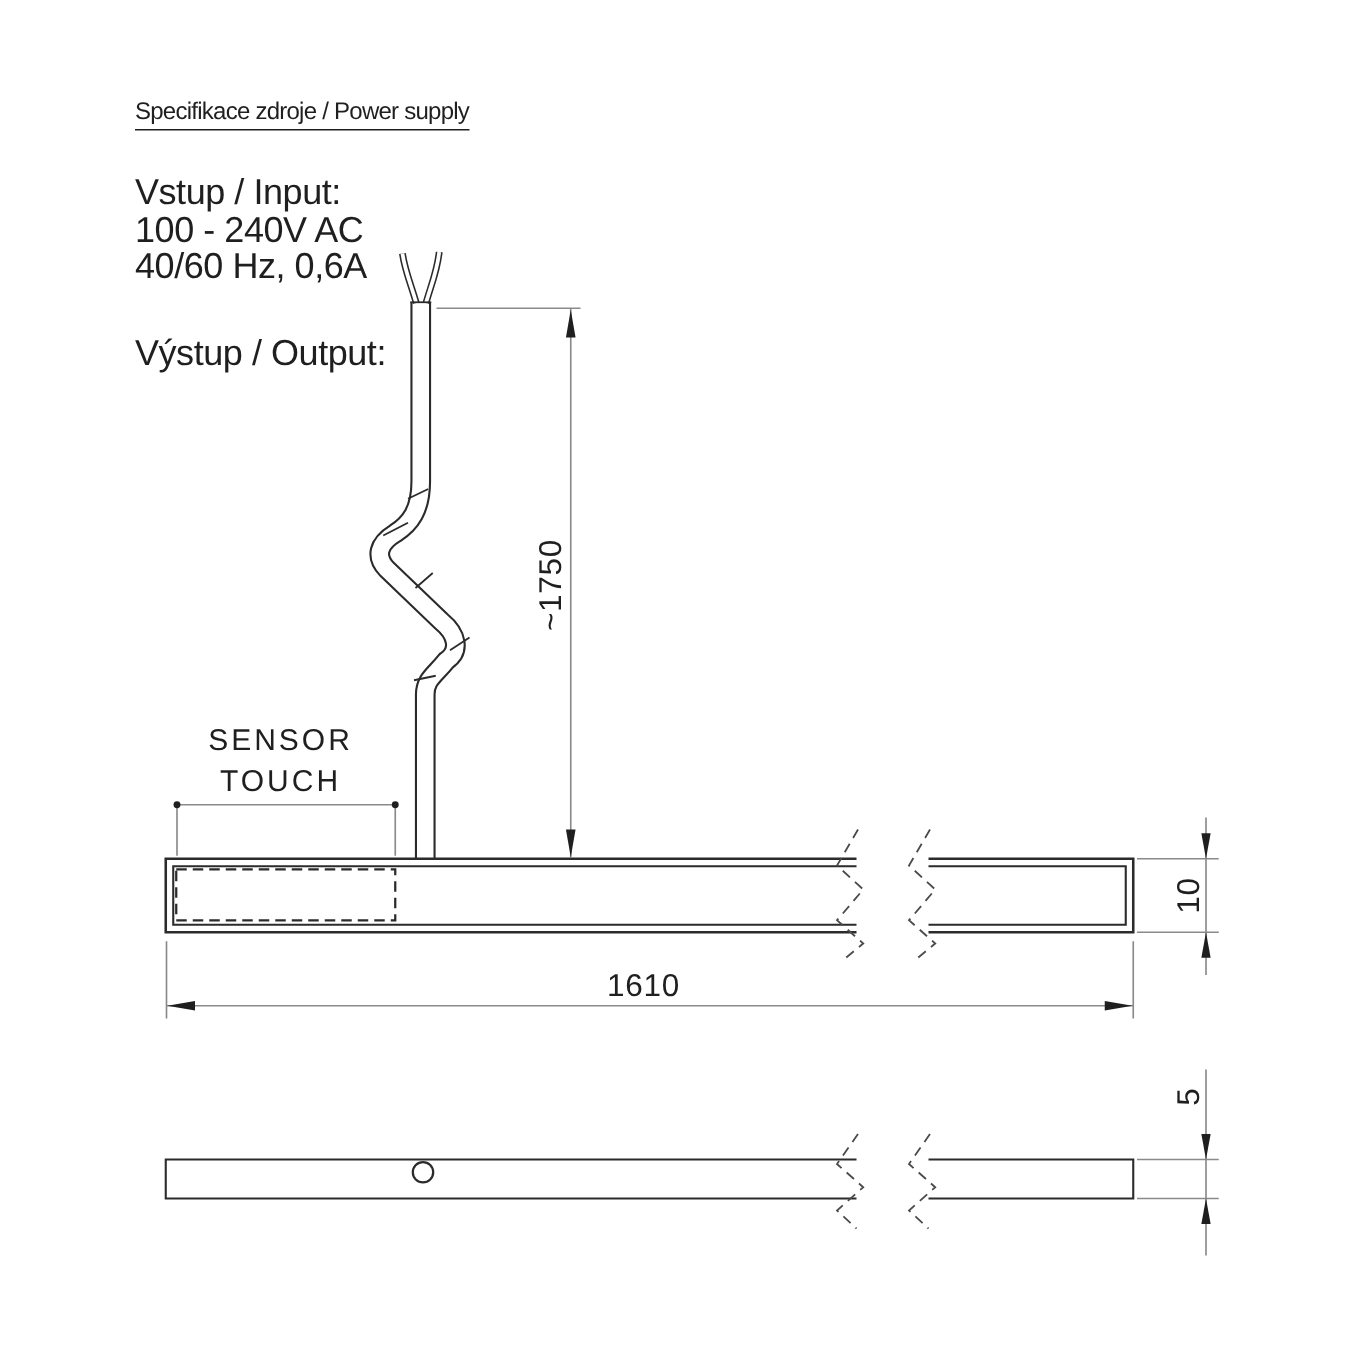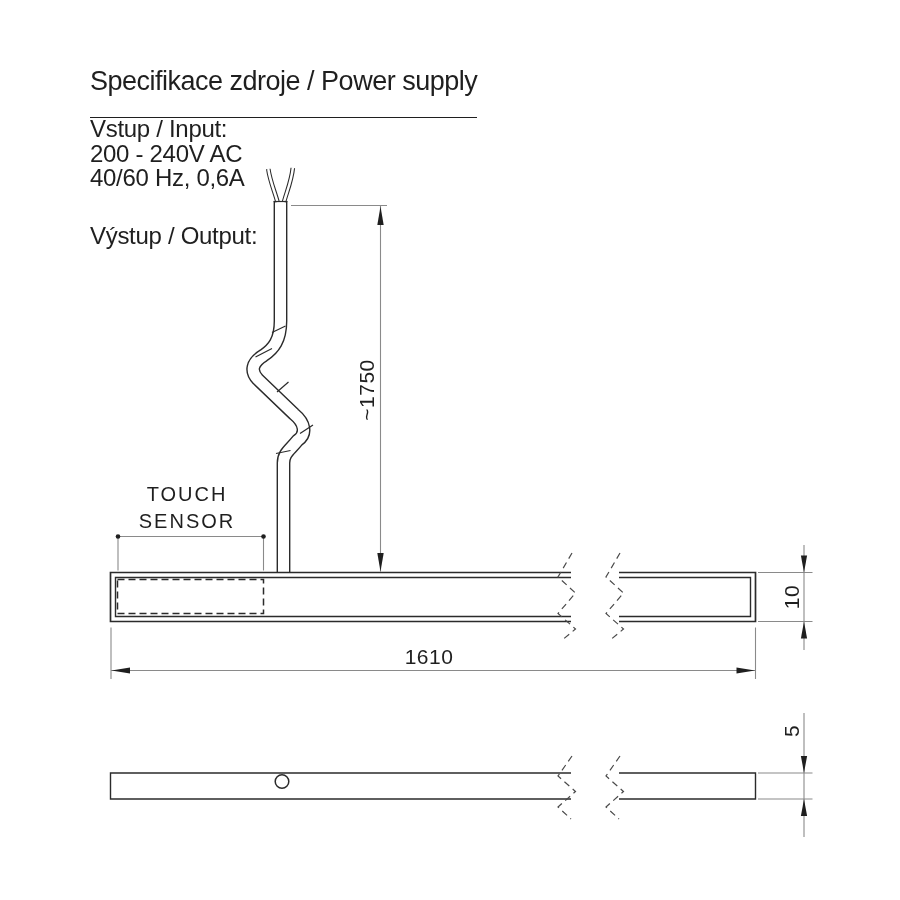--- a/index.html
+++ b/index.html
@@ -2,22 +2,22 @@
 <html><head>
 <meta charset="utf-8">
 <style>
   html,body{margin:0;padding:0;background:#fff;}
   .page{
     position:relative;width:900px;height:900px;background:#ffffff;overflow:hidden;
     font-family:"Liberation Sans",sans-serif;color:#1f1f1f;
   }
   .title{
     position:absolute;left:90px;top:66px;display:inline-block;
-    font-size:27px;letter-spacing:-0.5px;
-    border-bottom:1.6px solid #1f1f1f;padding-bottom:20px;white-space:pre;
+    font-size:16px;letter-spacing:-0.5px;
+    border-bottom:1.6px solid #1f1f1f;padding-bottom:2px;white-space:pre;
   }
   .specs{position:absolute;left:90px;font-size:24px;line-height:24.5px;letter-spacing:-0.3px;}
   .specs div{white-space:pre;}
   .specs-input{top:117px;}
   .specs-output{top:224px;text-align:center;}
   .touch-label{
     position:absolute;left:87px;top:481px;width:200px;text-align:center;
     font-size:20px;line-height:27px;letter-spacing:2px;
   }
   svg.draw{position:absolute;left:0;top:0;}
@@ -38,31 +38,31 @@
 </style>
 </head>
 <body>
 
 <div class="page">
 
   <div class="title">Specifikace zdroje / Power supply</div>
 
   <div class="specs specs-input">
     <div>Vstup / Input:</div>
-    <div>200 - 240V AC</div>
+    <div>100 - 240V AC</div>
     <div>40/60 Hz, 0,6A</div>
   </div>
 
   <div class="specs specs-output">
     <div>Výstup / Output:</div>
   </div>
 
   <div class="touch-label">
+    <div>SENSOR</div>
     <div>TOUCH</div>
-    <div>SENSOR</div>
   </div>
 
   <svg class="draw" width="900" height="900" viewBox="0 0 900 900">
 
     <g>
       <path class="tube-b" d="M 280.5 201.5 L 280.5 321 C 280.5 340 273.5 349 263.5 355.5 C 252 362.5 250 371 258 379.5 L 294 414 C 305 423 307 434 297.5 440.5 C 289.5 450.5 283.5 453 283.5 463 L 283.5 572.5"></path>
       <path class="tube-w" d="M 280.5 201.5 L 280.5 321 C 280.5 340 273.5 349 263.5 355.5 C 252 362.5 250 371 258 379.5 L 294 414 C 305 423 307 434 297.5 440.5 C 289.5 450.5 283.5 453 283.5 463 L 283.5 572.5"></path>
       <path class="wire-b" d="M 277.5 202 C 274.5 191 270 181 268.3 169"></path>
       <path class="wire-w" d="M 277.5 202 C 274.5 191 270 181 268.3 169"></path>
       <path class="wire-b" d="M 284 202 C 287 191 291.5 181 292.8 168"></path>

